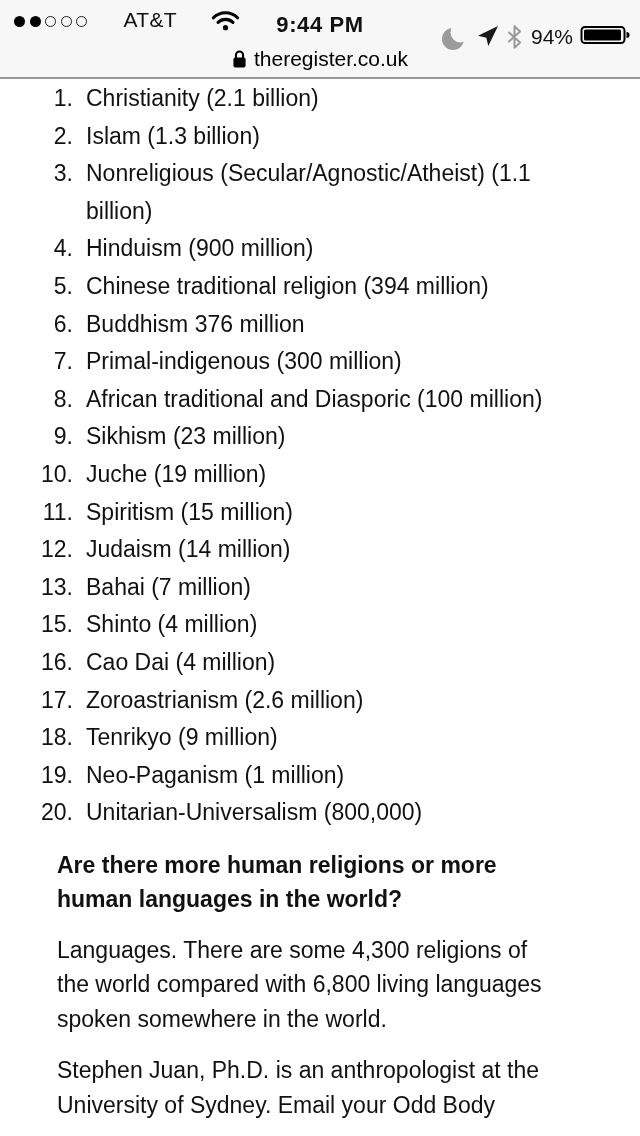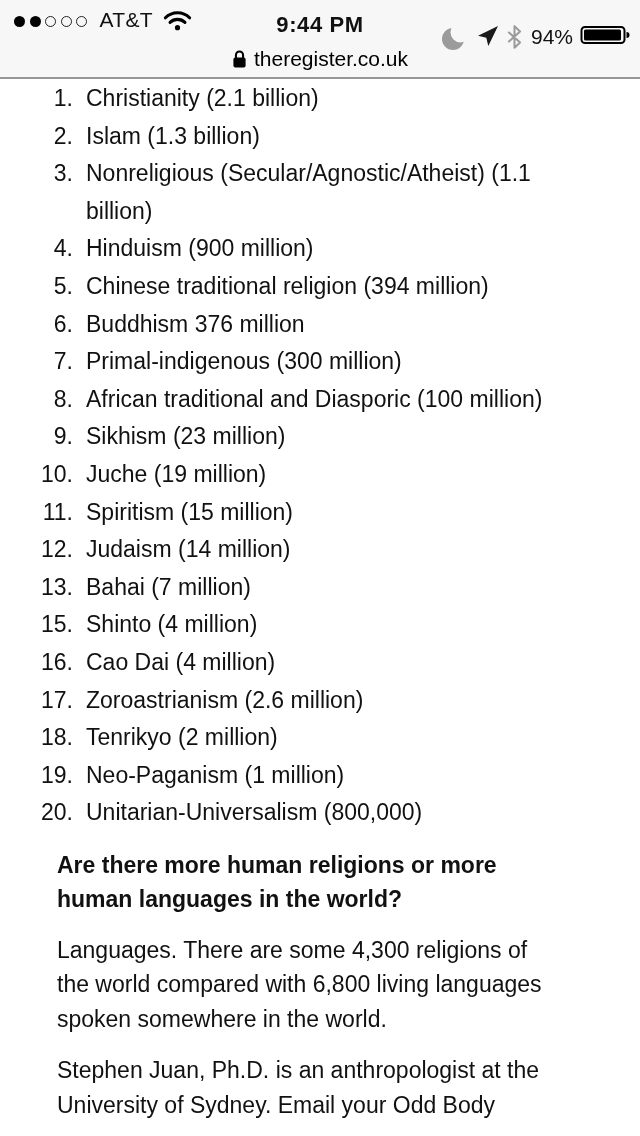--- a/index.html
+++ b/index.html
@@ -4,21 +4,21 @@
 <style>
   html,body { margin:0; padding:0; background:#444; }
   .screen {
     width:640px; height:1136px; margin:0 auto; background:#ffffff;
     overflow:hidden; position:relative; color:#111;
     font-family:"Liberation Sans", sans-serif;
   }
   
   .header { background:#f7f7f7; border-bottom:2px solid #979797; height:77px; }
   .statusbar { height:40px; display:flex; align-items:center; padding:0 10px; position:relative; }
-  .sb-left { display:flex; align-items:center; z-index:1; }
+  .sb-left { display:flex; align-items:center; z-index:1;gap:24px; }
   .dots { display:flex; align-items:center; margin:2px 8px 0 4px; }
   .dot { width:11px; height:11px; border-radius:50%; box-sizing:border-box; margin-right:4.5px; }
   .dot.filled { background:#000; }
   .dot.empty  { border:1.6px solid #222; background:transparent; }
   .carrier { font-size:21px; letter-spacing:0.3px; margin-right:10px; }
   .sb-time {
     position:absolute; left:0; right:0; text-align:center;
     font-size:22px; font-weight:600; letter-spacing:0.6px;margin-top:9px;
   }
   .sb-right { margin-left:auto; display:flex; align-items:flex-start; z-index:1;margin-top:36px; }
@@ -177,21 +177,21 @@
           <span class="txt">Cao Dai (4 million)</span>
         </div>
 
         <div class="rrow">
           <span class="num">17.</span>
           <span class="txt">Zoroastrianism (2.6 million)</span>
         </div>
 
         <div class="rrow">
           <span class="num">18.</span>
-          <span class="txt">Tenrikyo (2 million)</span>
+          <span class="txt">Tenrikyo (9 million)</span>
         </div>
 
         <div class="rrow">
           <span class="num">19.</span>
           <span class="txt">Neo-Paganism (1 million)</span>
         </div>
 
         <div class="rrow">
           <span class="num">20.</span>
           <span class="txt">Unitarian-Universalism (800,000)</span>

